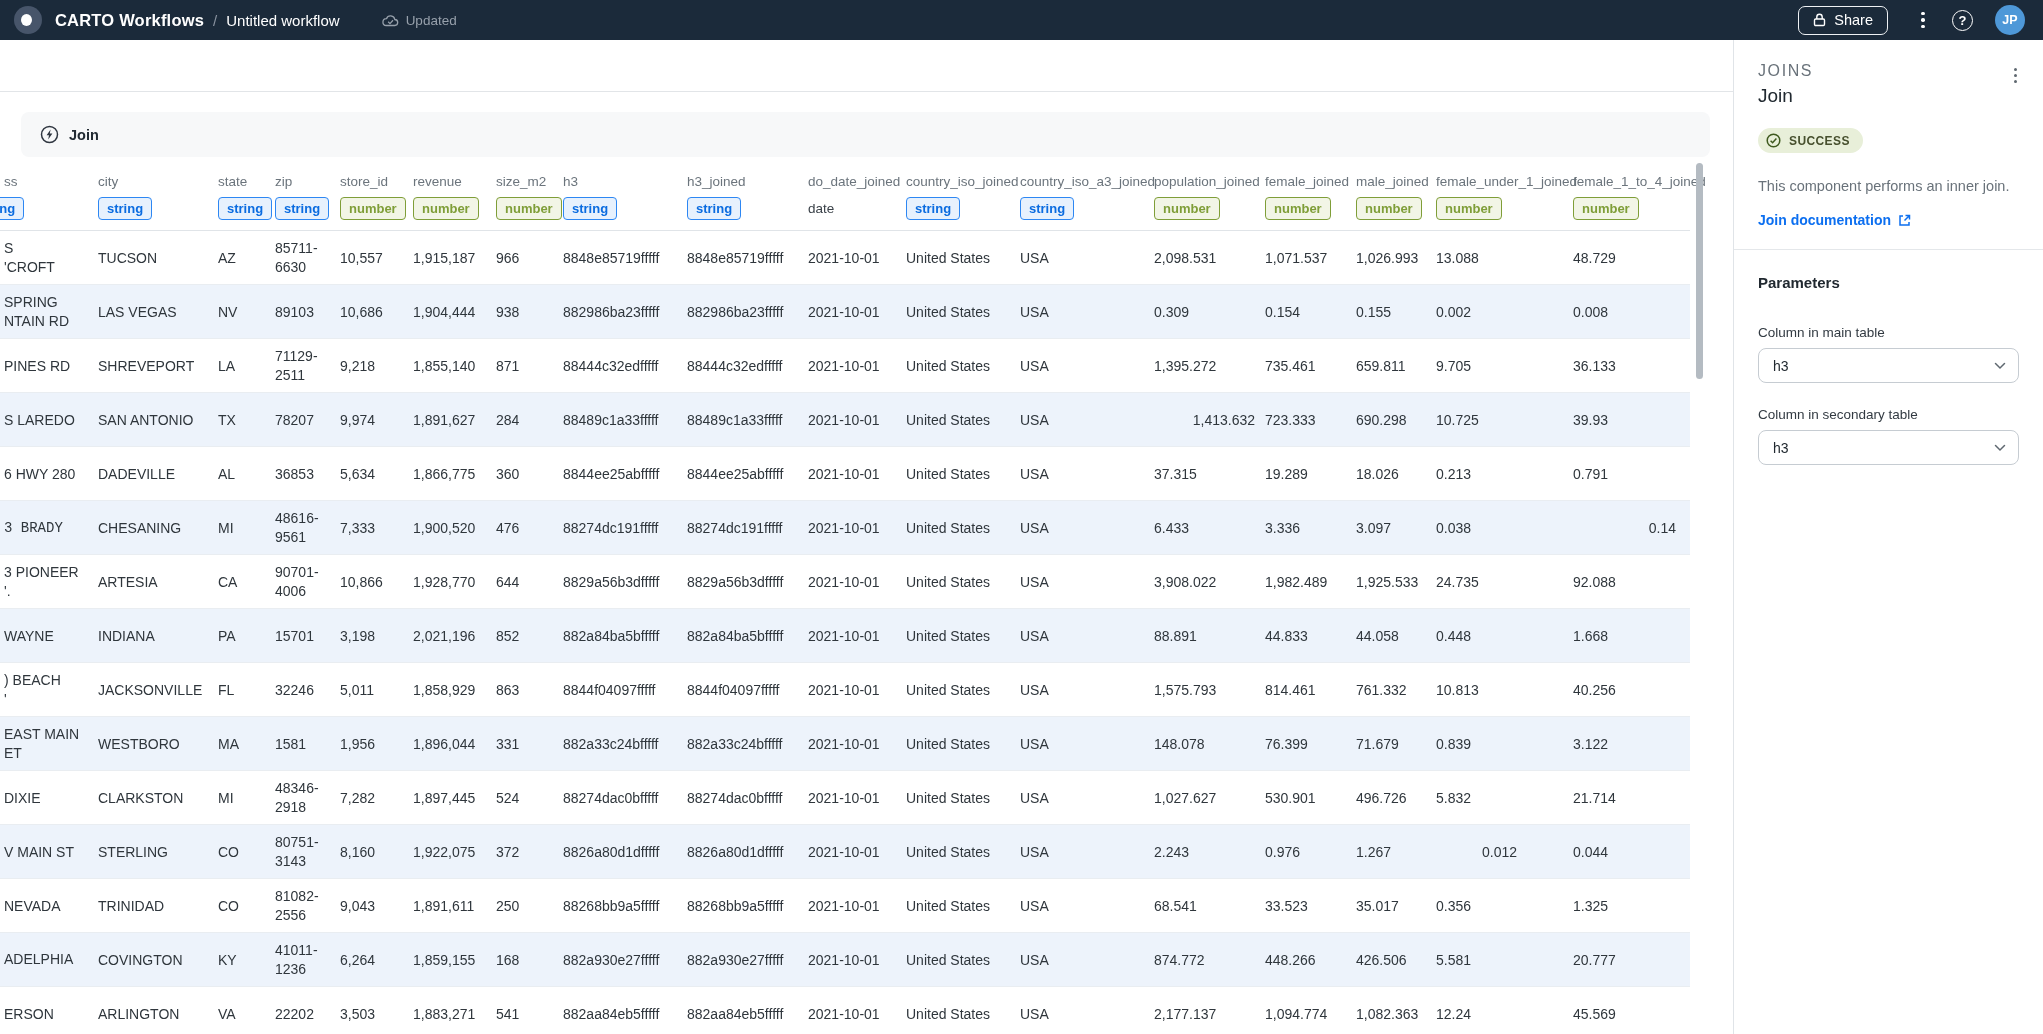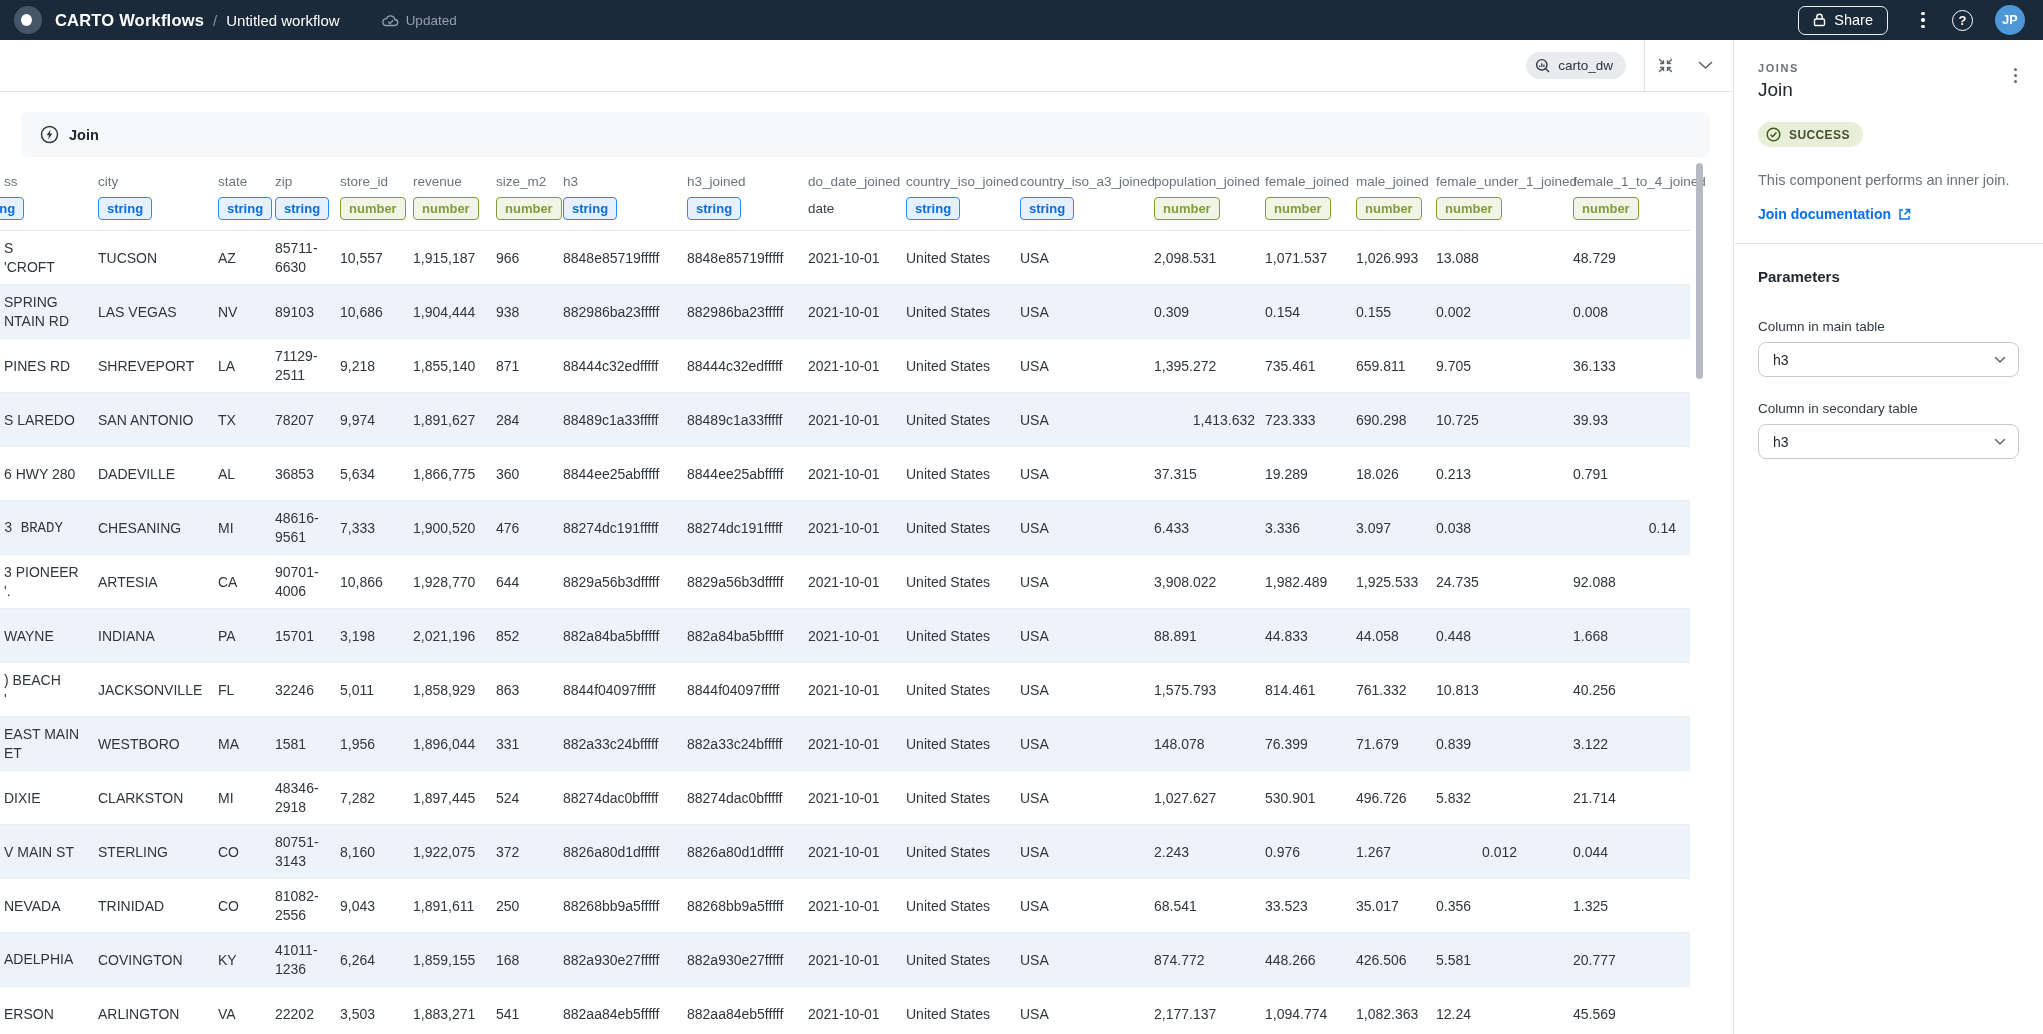--- a/index.html
+++ b/index.html
@@ -66,21 +66,21 @@
   .td:first-child { padding-left:4px; }
   .td .line { line-height:19px; }
 
   
   .vscroll-thumb { position:absolute; left:1696px; top:163px; width:7px; height:216px;
     background:#b4bbc2; border-radius:4px; cursor:pointer; }
 
   
   .panel { position:absolute; left:1733px; top:40px; width:310px; height:994px; background:#fff;
     border-left:1px solid #e0e4e8; padding:22px 24px 0 24px; }
-  .panel-cat { font-size:11px; font-weight:700; letter-spacing:1.6px; color:#69727a; }
+  .panel-cat { font-size:16px; font-weight:400; letter-spacing:1.6px; color:#69727a; }
   .panel-title { margin-top:5px; font-size:19px; font-weight:500; color:#212930; }
   .panel-kebab { position:absolute; right:22px; top:24px; display:flex; flex-direction:column; gap:3px; align-items:center; cursor:pointer; padding:4px; }
   .panel-kebab i { width:3px; height:3px; border-radius:50%; background:#5f6870; }
   .status-chip { margin-top:21px; display:inline-flex; align-items:center; gap:8px; background:#e8efd9;
     border-radius:13px; height:25px; padding:0 13px 0 8px; }
   .status-chip .txt { font-size:12px; font-weight:700; letter-spacing:.4px; color:#47502e; }
   .panel-desc { margin-top:23px; font-size:14.5px; color:#69727a; line-height:20px; }
   .doc-link { margin-top:16px; display:inline-flex; align-items:center; gap:7px; font-size:14px; font-weight:600;
     color:#0c6ff0; cursor:pointer; text-decoration:none; }
   .panel-divider { margin:20px -24px 0 -24px; height:1px; background:#e4e7ea; }
@@ -127,46 +127,20 @@
           <i></i>
           <i></i>
           <i></i>
         </div>
       <div class="help">?</div>
       <div class="avatar">JP</div>
     </div>
   </div>
 
   <div class="tabbar">
-    <div class="tab-right">
-      <div class="conn-chip">
-        <span>
-          <svg width="16" height="16" viewBox="0 0 16 16" fill="none" stroke="#2c3440" stroke-width="1.4">
-            <circle cx="6.8" cy="6.8" r="5.2"></circle>
-            <path d="M10.7 10.7 L14 14"></path>
-            <path d="M4.7 8.9 V7.6 M6.8 8.9 V5.2 M8.9 8.9 V6.6" stroke-width="1.2"></path>
-          </svg>
-        </span>
-        <span>carto_dw</span>
-      </div>
-      <div class="vdiv"></div>
-      <div class="icon-btn">
-        <svg width="17" height="17" viewBox="0 0 17 17" fill="none" stroke="#5a6269" stroke-width="1.4" stroke-linecap="round">
-          <path d="M2.5 2.5 L6.5 6.5 M6.5 6.5 H3.6 M6.5 6.5 V3.6"></path>
-          <path d="M14.5 2.5 L10.5 6.5 M10.5 6.5 H13.4 M10.5 6.5 V3.6"></path>
-          <path d="M2.5 14.5 L6.5 10.5 M6.5 10.5 H3.6 M6.5 10.5 V13.4"></path>
-          <path d="M14.5 14.5 L10.5 10.5 M10.5 10.5 H13.4 M10.5 10.5 V13.4"></path>
-        </svg>
-      </div>
-      <div class="icon-btn" style="margin-right:8px;">
-        <svg width="15" height="9" viewBox="0 0 15 9" fill="none" stroke="#5a6269" stroke-width="1.6" stroke-linecap="round">
-          <path d="M1.5 1.5 L7.5 7 L13.5 1.5"></path>
-        </svg>
-      </div>
-    </div>
   </div>
 
   <div class="join-bar">
     <span>
       <svg width="19" height="19" viewBox="0 0 19 19" fill="none">
         <circle cx="9.5" cy="9.5" r="8" stroke="#2f3640" stroke-width="1.5"></circle>
         <path d="M10.6 4.6 L6.6 10.2 H9.0 L8.2 14.4 L12.4 8.6 H9.8 Z" fill="#2f3640"></path>
       </svg>
     </span>
     <span class="label">Join</span>

